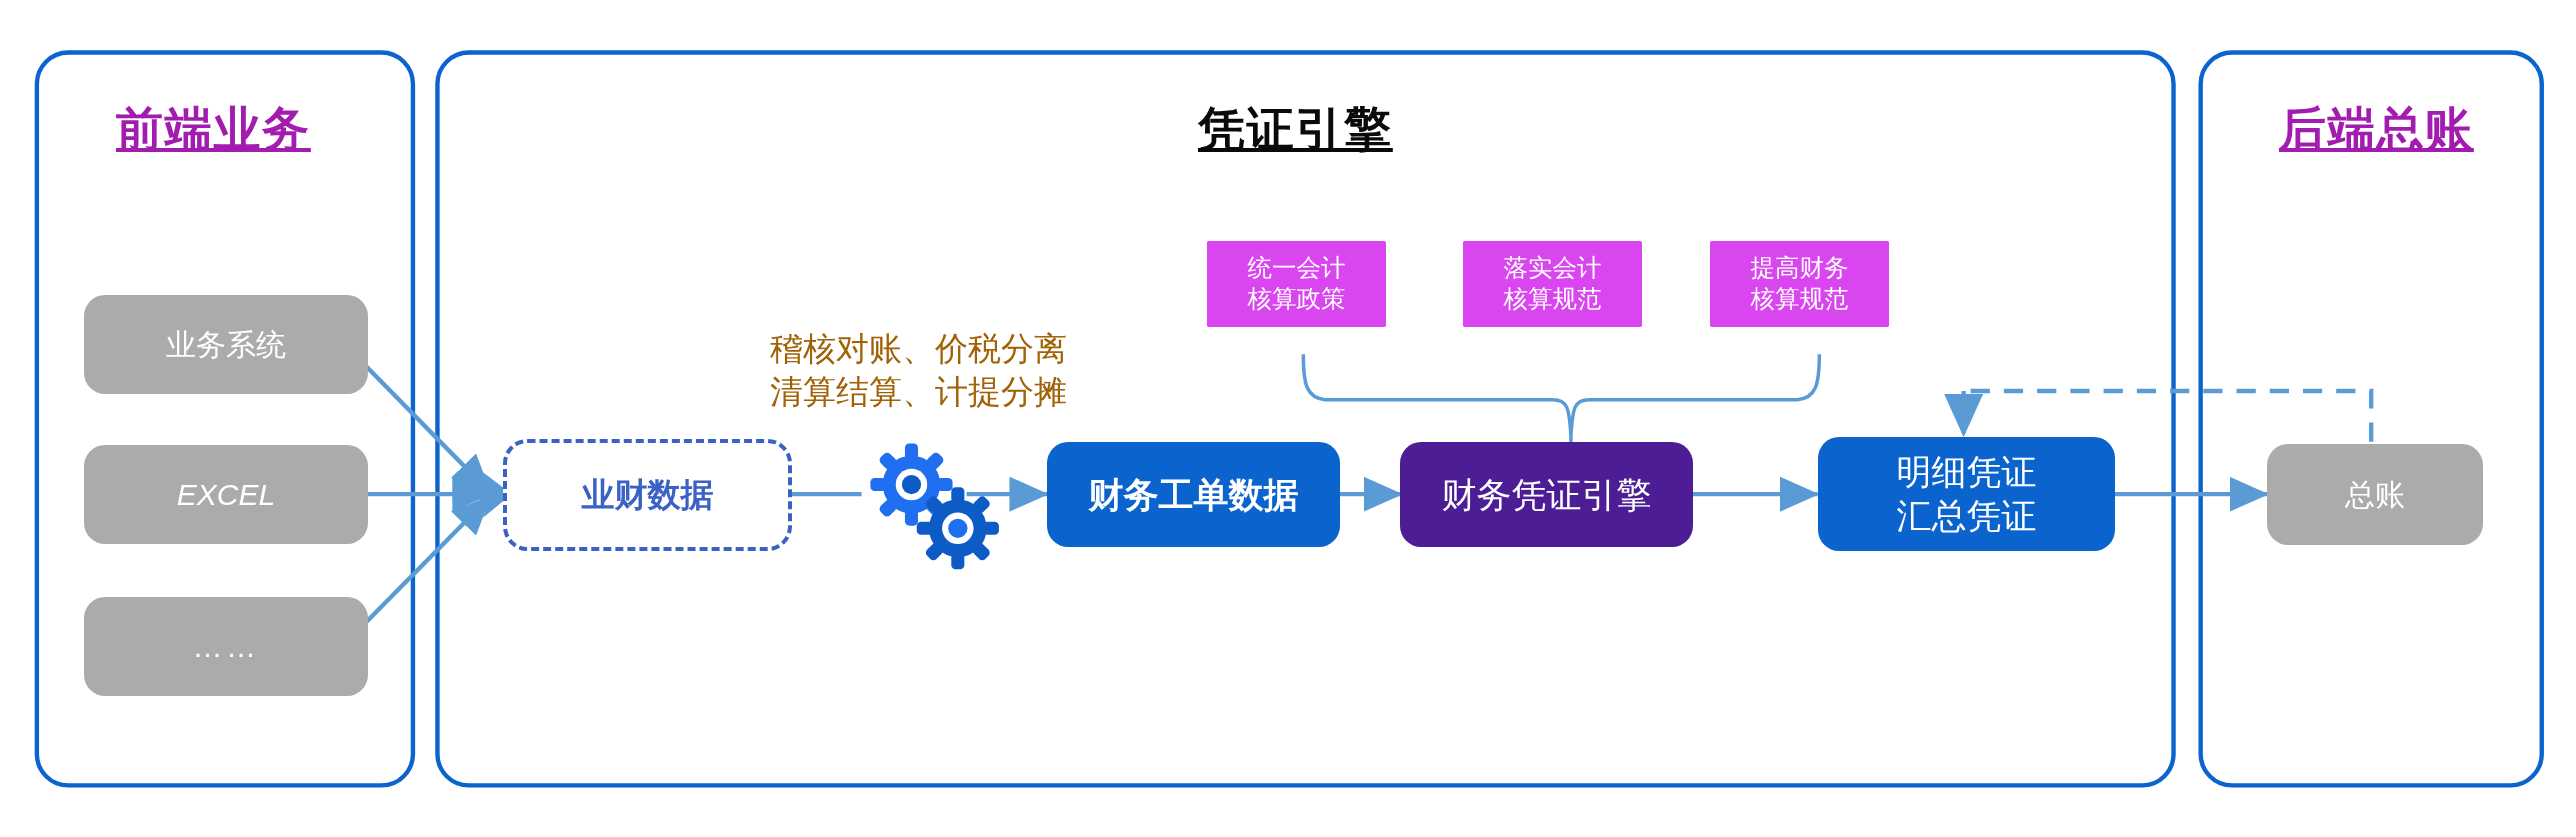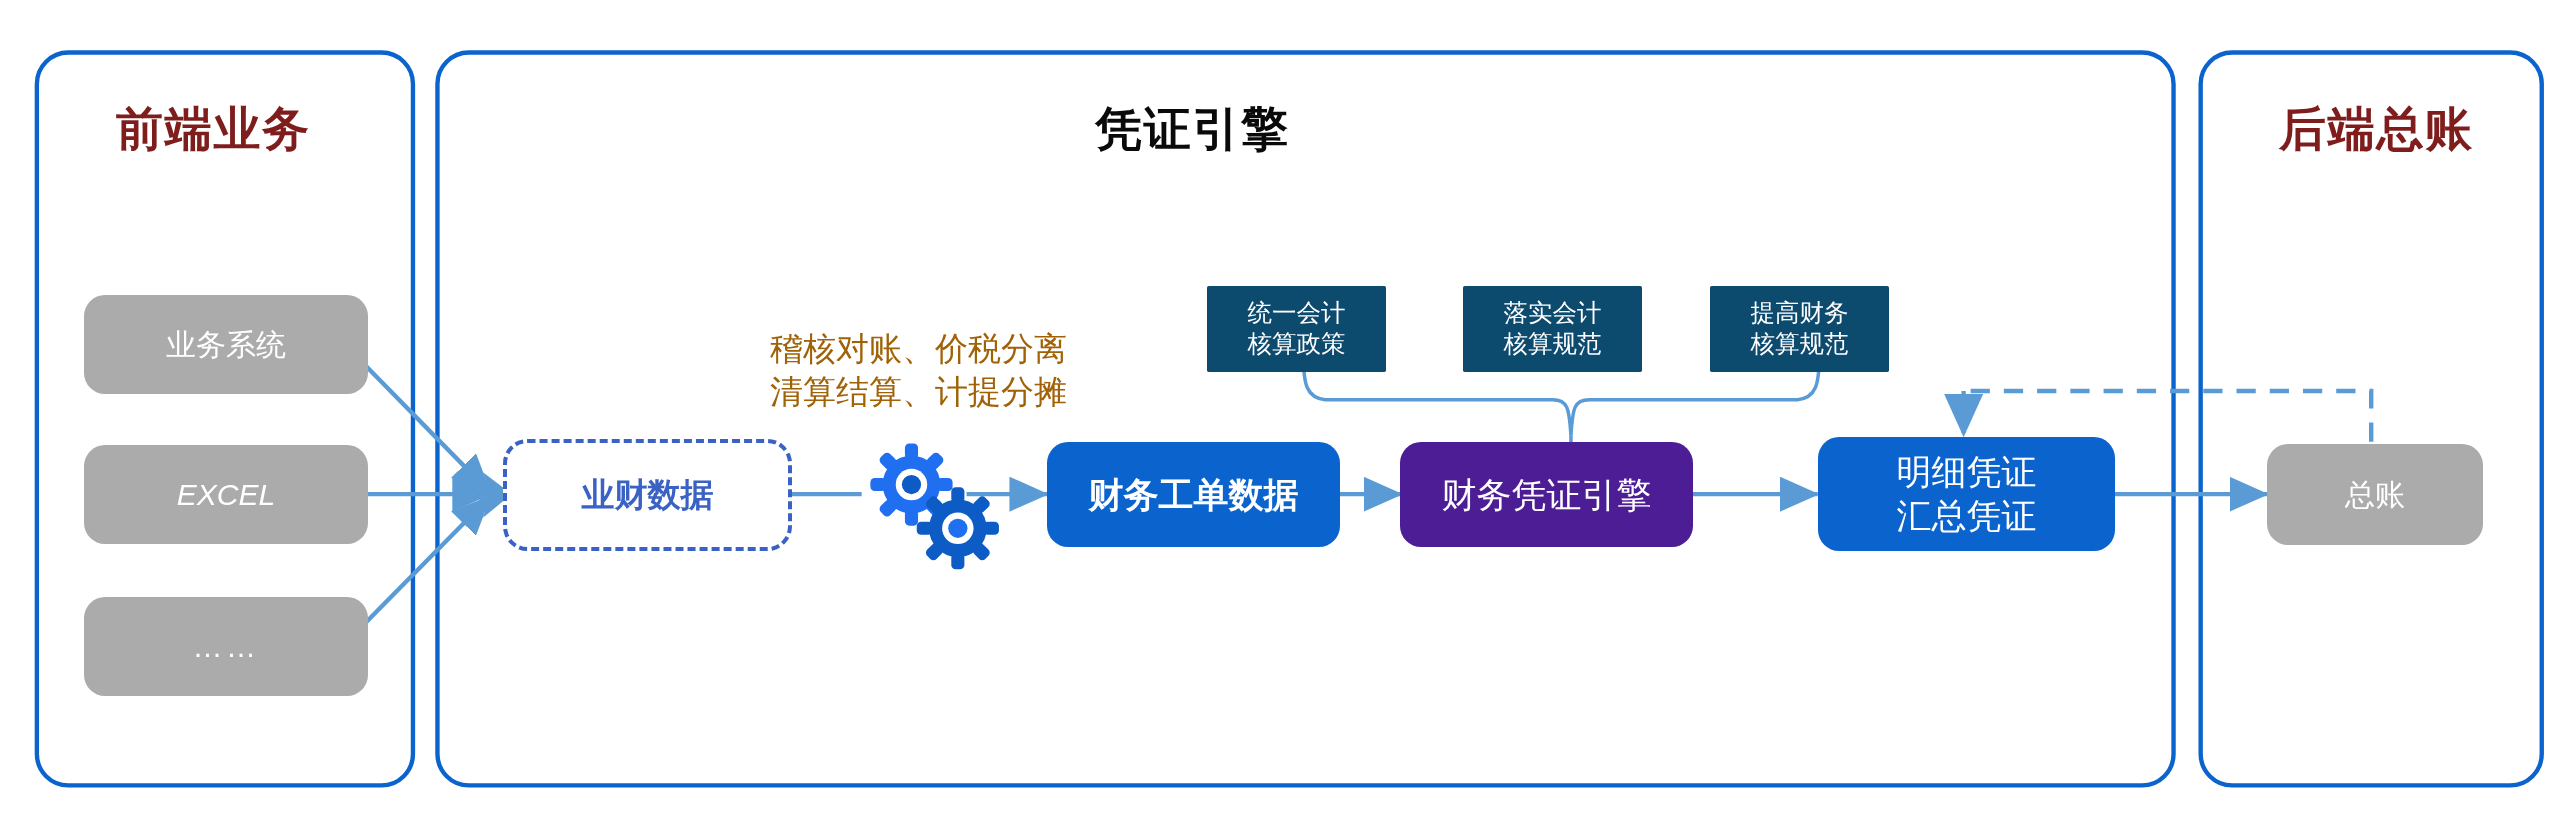--- a/index.html
+++ b/index.html
@@ -1,31 +1,31 @@
 <!DOCTYPE html>
 <html style="font-size:14px"><head>
 <meta charset="utf-8">
 <style>
   html,body{margin:0;padding:0;background:#ffffff;}
   body{font-family:"Liberation Sans","DejaVu Sans",sans-serif;}
   #stage{position:relative;width:2576px;height:837px;background:#fff;overflow:hidden;}
   svg.layer{position:absolute;left:0;top:0;width:2576px;height:837px;}
 
-  .panel-title{position:absolute;font-weight:bold;color:#7f1d1d;white-space:nowrap;
-               font-size:47px;letter-spacing:1.7px;}
+  .panel-title{position:absolute;font-weight:bold;color:#a21caf;white-space:nowrap;
+               font-size:47px;letter-spacing:1.7px;text-decoration:underline;}
   .center-title{position:absolute;font-weight:bold;color:#0a0a0a;white-space:nowrap;
                font-size:47px;letter-spacing:1.7px;}
 
   .node{position:absolute;display:flex;align-items:center;justify-content:center;
         text-align:center;box-sizing:border-box;line-height:1.25;}
   .gray-node{background:#ababab;border-radius:21px;color:#ffffff;font-size:30px;}
   .blue-node{background:#0b63ce;border-radius:21px;color:#ffffff;font-size:35px;}
   .blue-node.bold{font-weight:bold;}
   .orange-node{background:#4c1d95;border-radius:21px;color:#ffffff;font-size:35px;}
-  .badge{background:#0c4a6e;color:#ffffff;font-size:24.5px;border-radius:1.7px;margin-top:45px;}
+  .badge{background:#d946ef;color:#ffffff;font-size:24.5px;border-radius:1.7px;}
   .dashed-node{border:4.4px dashed #3a61c4;border-radius:24.5px;color:#3a61c4;font-size:33px;background:#fff;}
   .freetext{position:absolute;color:#a16207;font-size:33px;line-height:1.3;text-align:center;white-space:pre-line;}
   .dots{letter-spacing:3.5px;}
 </style>
 </head>
 <body>
 
 <div id="stage">
 
   <svg class="layer" viewBox="0 0 2945 957" xmlns="http://www.w3.org/2000/svg">
@@ -105,21 +105,21 @@
           </g>
         </g>
         <circle cx="0" cy="0" r="18" fill="#ffffff"></circle>
         <circle cx="0" cy="0" r="11" fill="#1f6ff0"></circle>
       </g>
     </g>
   </svg>
 
   <div class="panel-title" style="left:116px;top:98px;">前端业务</div>
 
-  <div class="center-title" style="left:1095px;top:98px;">凭证引擎</div>
+  <div class="center-title" style="left:1198px;top:98px;text-decoration:underline;">凭证引擎</div>
 
   <div class="panel-title" style="left:2279px;top:98px;">后端总账</div>
 
   <div class="node gray-node" style="left:84px;top:295px;width:284px;height:99px;">
     <span>业务系统</span>
   </div>
   <div class="node gray-node" style="left:84px;top:445px;width:284px;height:99px;font-style:italic;">
     <span>EXCEL</span>
   </div>
   <div class="node gray-node" style="left:84px;top:597px;width:284px;height:99px;">

